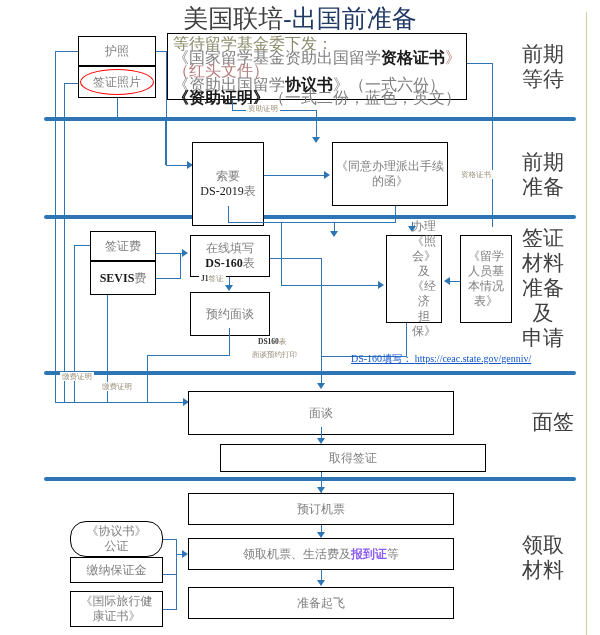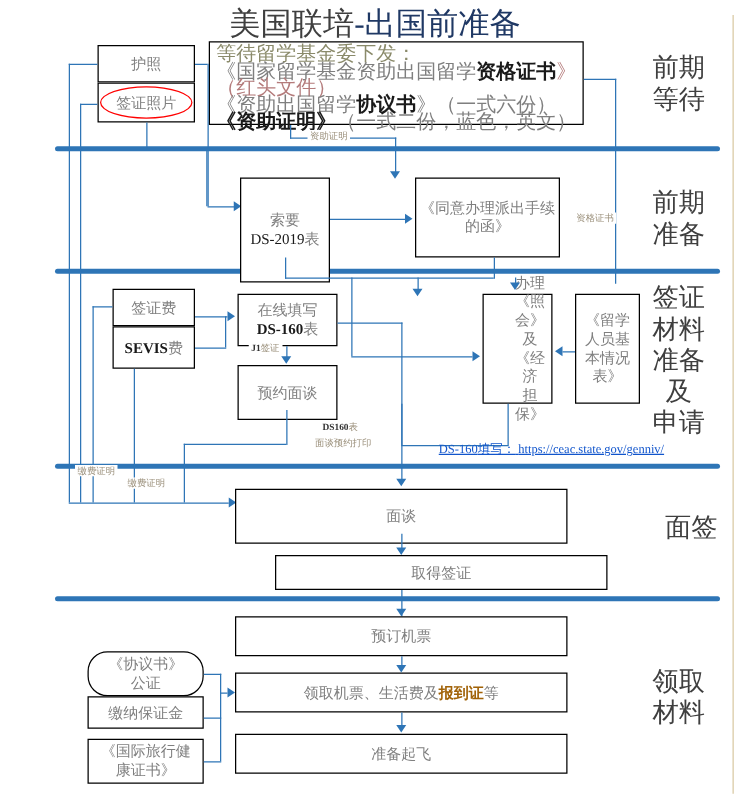--- a/index.html
+++ b/index.html
@@ -351,21 +351,21 @@
   </div>
 
   <div class="abs vline" style="left:321px; top:472px; height:22px;"></div>
   <div class="abs arrow-d" style="left:317px; top:487px;"></div>
 
   <div class="abs box" style="left:188px; top:493px; width:266px; height:32px;">
     <span class="inner">预订机票</span>
   </div>
 
   <div class="abs box" style="left:188px; top:538px; width:266px; height:32px;">
-    <span class="inner"><span>领取机票、生活费及</span><span style="color:#a16207;font-weight:bold;">报到证</span><span>等</span></span>
+    <span class="inner"><span>领取机票、生活费及</span><span style="color:#8b5cf6;font-weight:bold;">报到证</span><span>等</span></span>
   </div>
 
   <div class="abs box" style="left:188px; top:587px; width:266px; height:32px;justify-content:center;">
     <span class="inner">准备起飞</span>
   </div>
 
   <div class="abs vline" style="left:321px; top:525px; height:8px;"></div>
   <div class="abs arrow-d" style="left:317px; top:532px;"></div>
 
   <div class="abs vline" style="left:321px; top:570px; height:11px;"></div>

